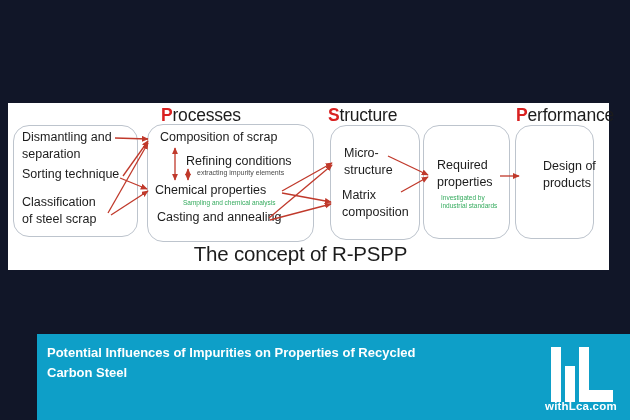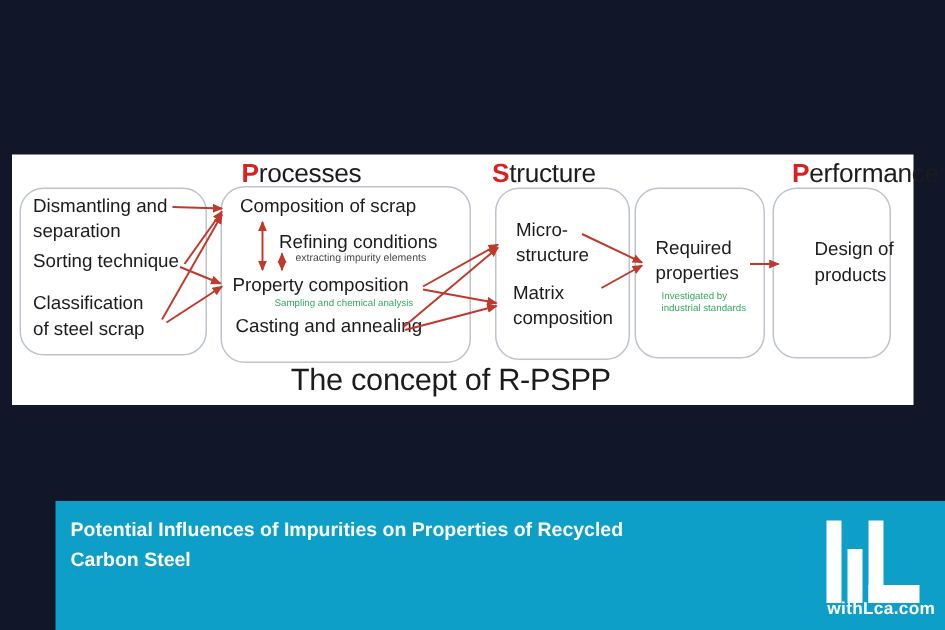--- a/index.html
+++ b/index.html
@@ -48,50 +48,50 @@
     color:#ffffff;font-weight:bold;font-size:13px;line-height:20px;
     white-space:pre-line;
   }
   .logo{position:absolute;left:545px;top:347px;width:85px;height:68px;}
   .logo .bar{position:absolute;background:#ffffff;}
   .bar1{left:6px;top:0;width:10px;height:55px;}
   .bar2{left:20px;top:19px;width:10px;height:36px;}
   .bar3{left:34px;top:0;width:10px;height:55px;}
   .bar4{left:34px;top:43px;width:34px;height:12px;}
   .logo-text{
-    position:absolute;left:0;top:53px;width:85px;text-align:center;
+    position:absolute;left:0;top:53px;width:85px;
     color:#ffffff;font-weight:bold;font-size:11.5px;letter-spacing:0.2px;
     white-space:nowrap;
   }
 </style>
 </head>
 <body>
 
 <div class="panel">
 
   <div class="col-header" style="left:153px">Processes</div>
   <div class="col-header" style="left:320px">Structure</div>
-  <div class="col-header" style="left:520px">Performance</div>
+  <div class="col-header" style="left:508px">Performance</div>
 
   <div class="pbox" style="left:5px;  top:22px;width:123px;height:110px"></div>
   <div class="pbox" style="left:139px;top:21px;width:165px;height:116px"></div>
   <div class="pbox" style="left:322px;top:22px;width:88px; height:113px"></div>
   <div class="pbox" style="left:415px;top:22px;width:85px; height:112px"></div>
   <div class="pbox" style="left:507px;top:22px;width:77px; height:112px"></div>
 
   <div class="itm" style="left:14px;top:26px">Dismantling and
 separation</div>
   <div class="itm" style="left:14px;top:63px">Sorting technique</div>
   <div class="itm" style="left:14px;top:91px">Classification
 of steel scrap</div>
 
   <div class="itm" style="left:152px;top:26px">Composition of scrap</div>
   <div class="itm" style="left:178px;top:50px">Refining conditions</div>
   <div class="note note-dark" style="left:189px;top:66px">extracting impurity elements</div>
-  <div class="itm" style="left:147px;top:79px">Property composition</div>
+  <div class="itm" style="left:147px;top:79px">Chemical properties</div>
   <div class="note note-green" style="left:175px;top:96px">Sampling and chemical analysis</div>
   <div class="itm" style="left:149px;top:106px">Casting and annealing</div>
 
   <div class="itm" style="left:336px;top:42px">Micro-
 structure</div>
   <div class="itm" style="left:334px;top:84px">Matrix
 composition</div>
 
   <div class="itm" style="left:429px;top:54px">Required
 properties</div>

